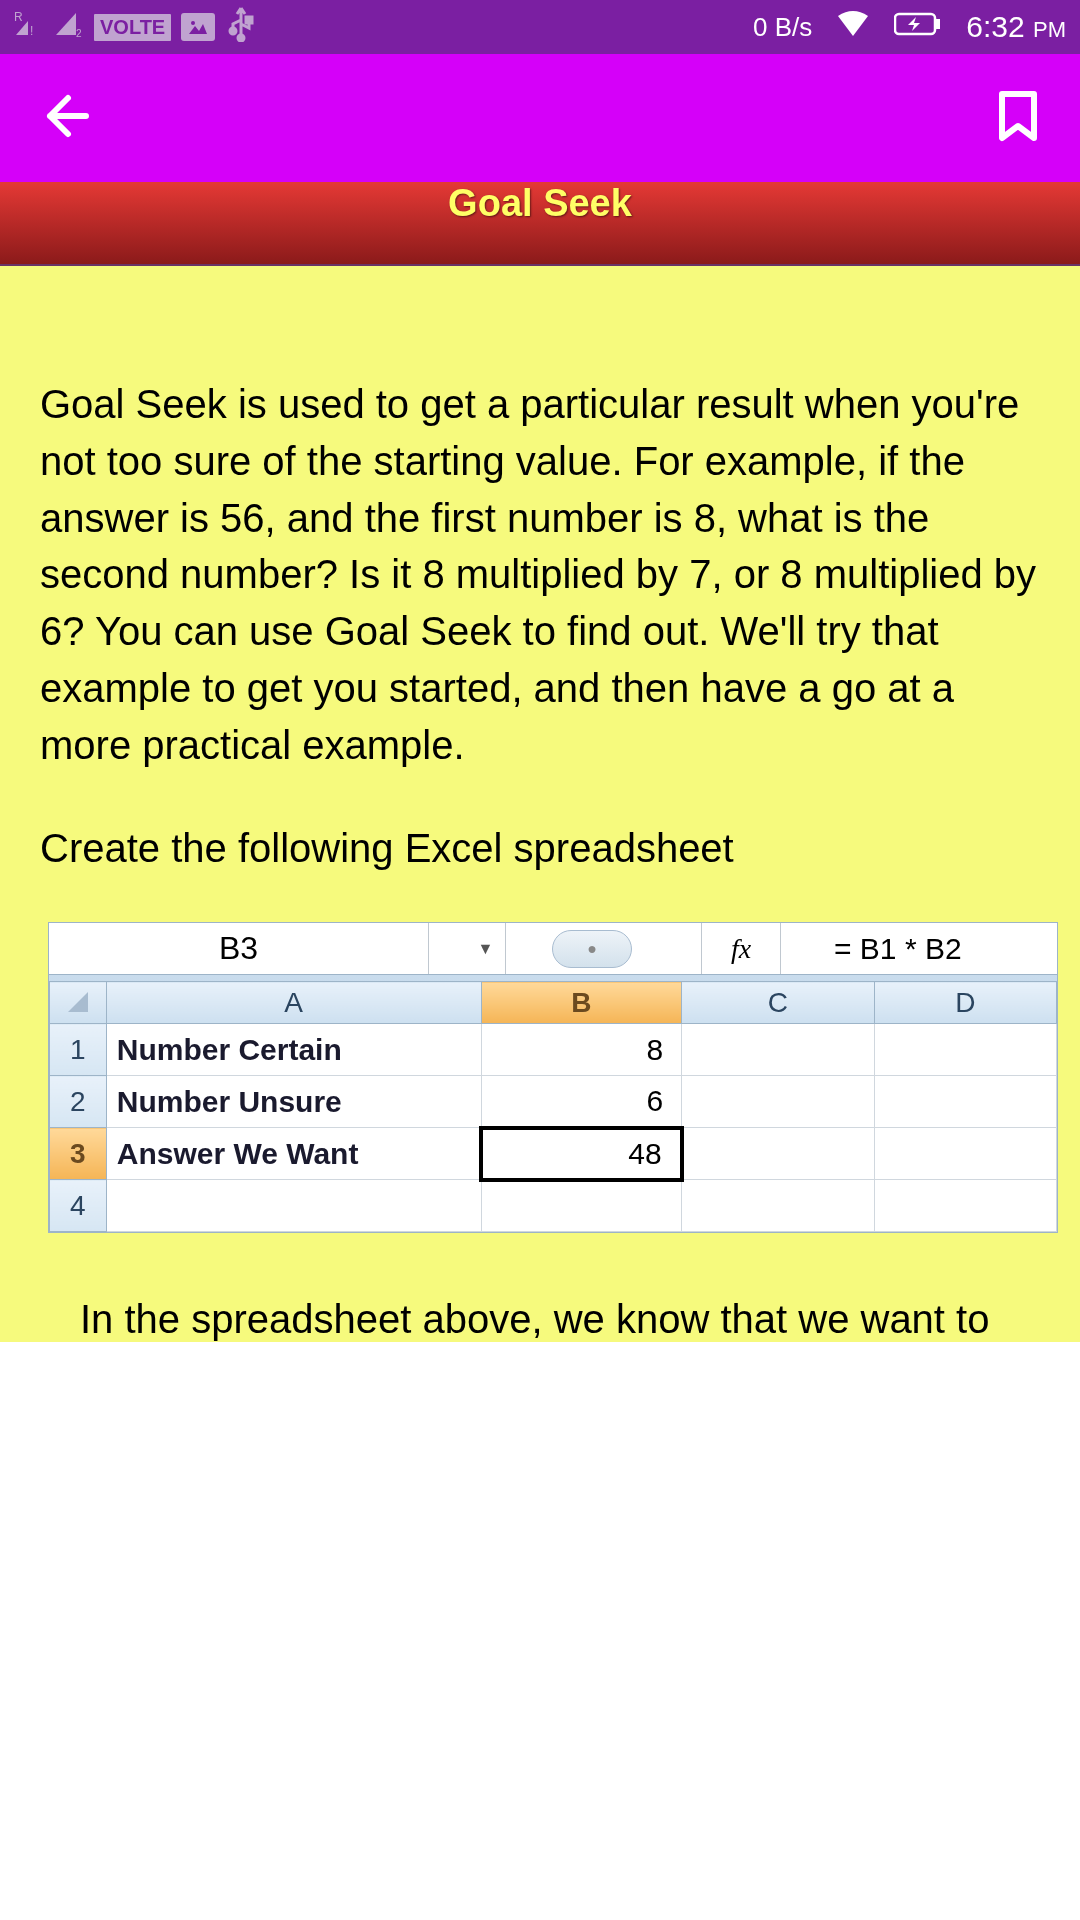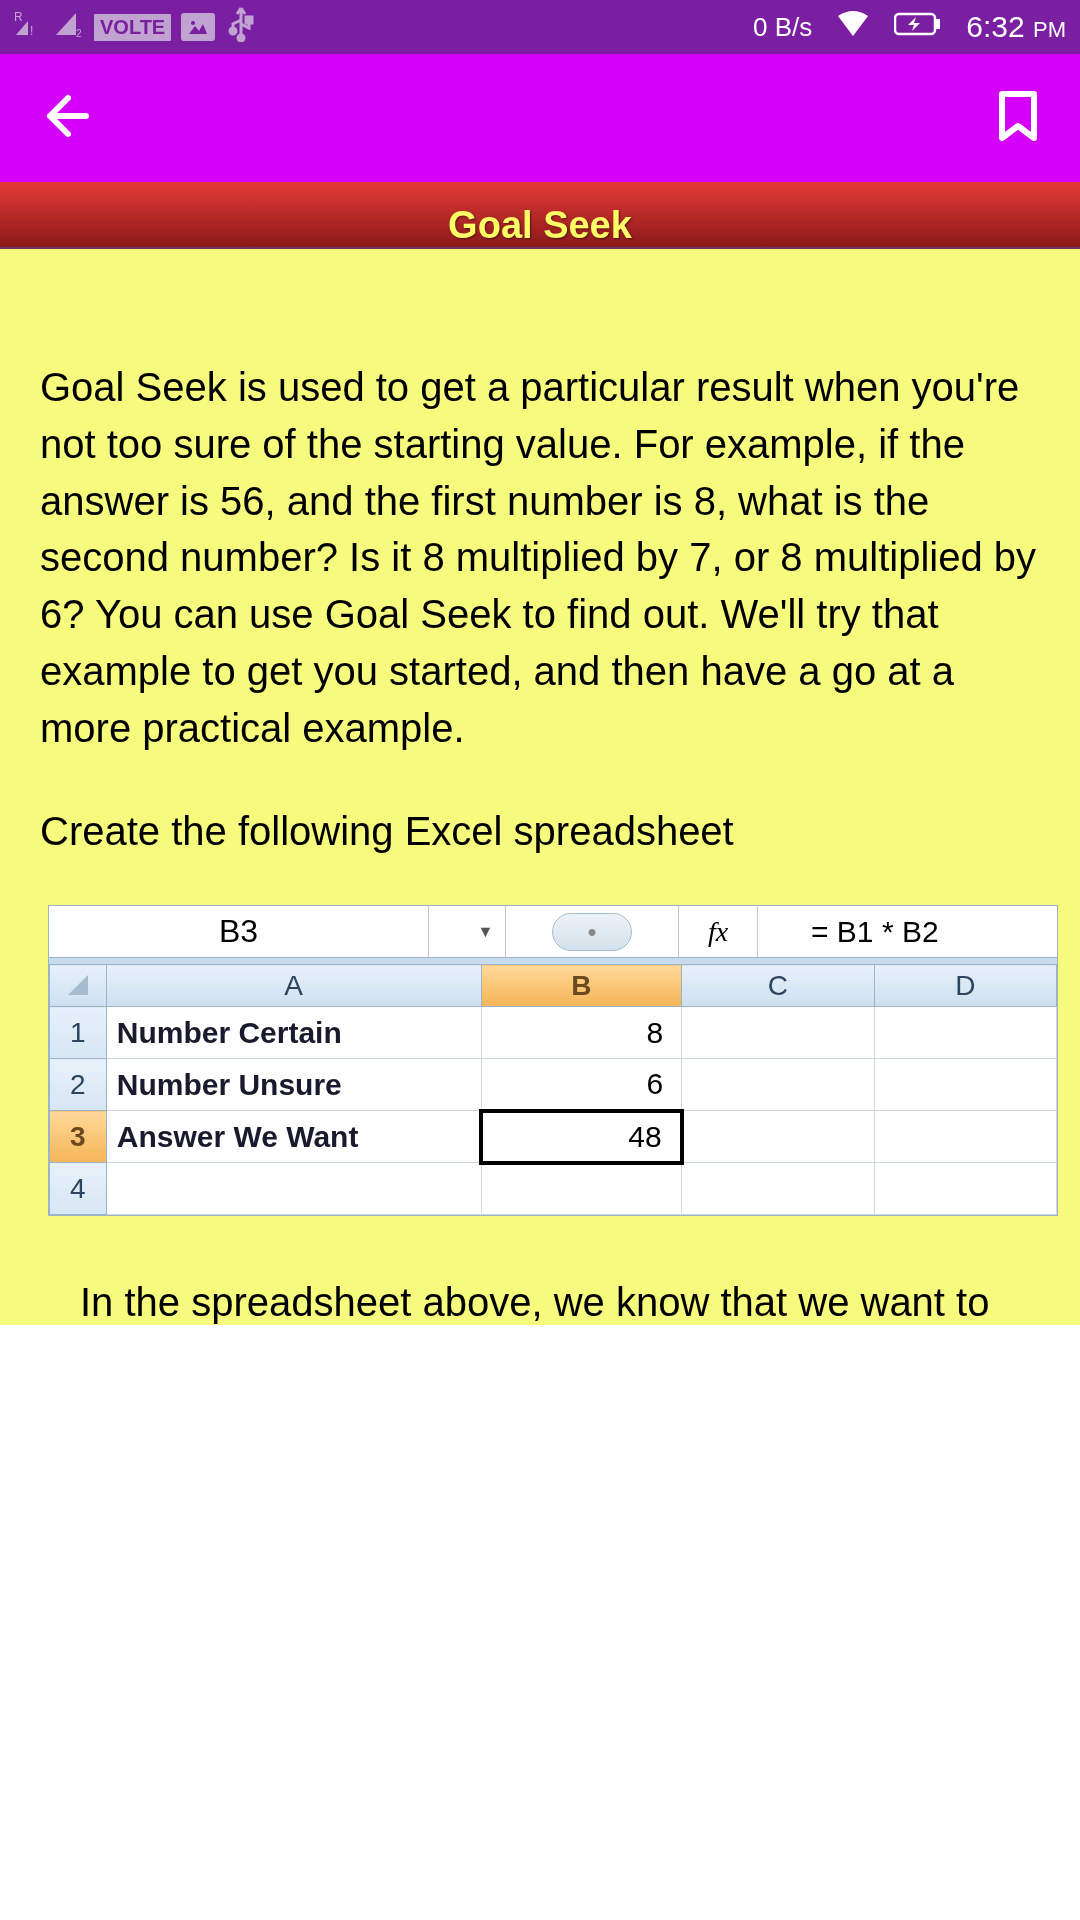--- a/index.html
+++ b/index.html
@@ -36,24 +36,24 @@
     }
     .app-bar {
       height: 128px;
       background: #d500f9;
       display: flex;
       align-items: center;
       justify-content: space-between;
       padding: 0 40px;
     }
     .title-band {
-      height: 67px;
+      height: 84px;
       background: linear-gradient(to bottom, #e53935, #8b1a1a);
       display: flex;
-      align-items: flex-end;
+      align-items: flex-start;
       justify-content: center;
       border-bottom: 2px solid #6a3366;
     }
     .title-band span {
       color: #ffff66;
       font-size: 38px;
       font-weight: bold;
       text-shadow: 1px 1px 2px rgba(0,0,0,0.5);
     }
     .content {
@@ -108,20 +108,21 @@
       display:flex; align-items:center; justify-content:center;
       color:#888;
     }
     .fx-label {
       width: 80px;
       display:flex; align-items:center; justify-content:center;
       font-style: italic; font-family: 'Times New Roman', serif;
       font-size: 28px;
       border-left:1px solid #c0c8d0;
       border-right:1px solid #c0c8d0;
+      margin-left:23px;
     }
     .formula-text {
       flex:1; display:flex; align-items:center; padding-left: 16px;
       font-size: 30px;
     }
     .grid-wrap { background: linear-gradient(to bottom,#c9dced,#b4cde3); padding-top:6px; }
     .grid { width: 100%; border-collapse: collapse; }
     .col-header th {
       background: linear-gradient(to bottom,#e8f1fa,#cde0f0);
       border: 1px solid #9db4c8;

